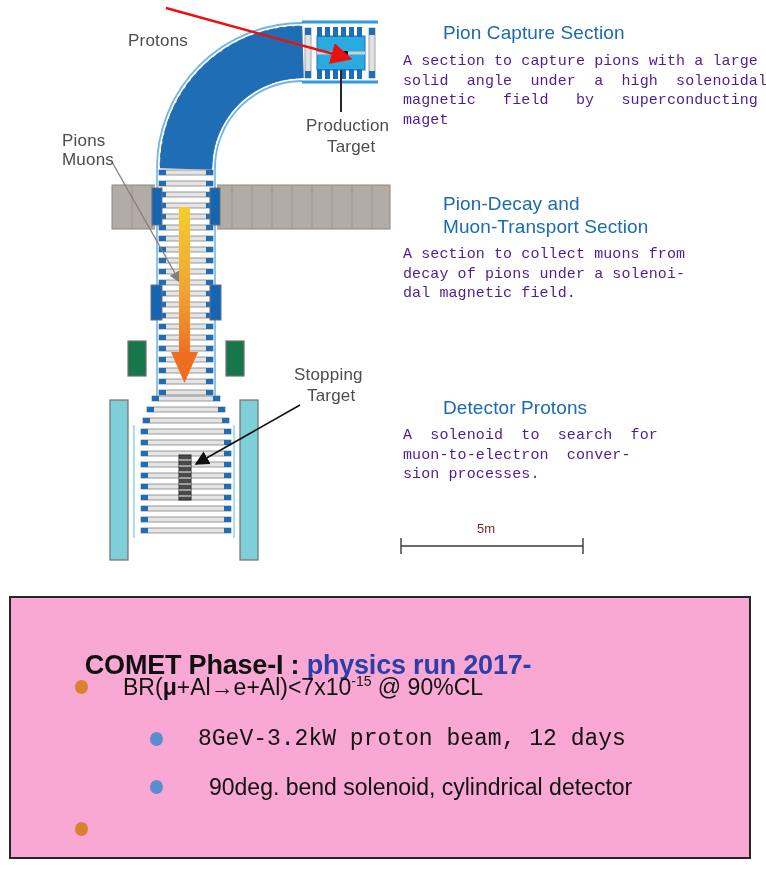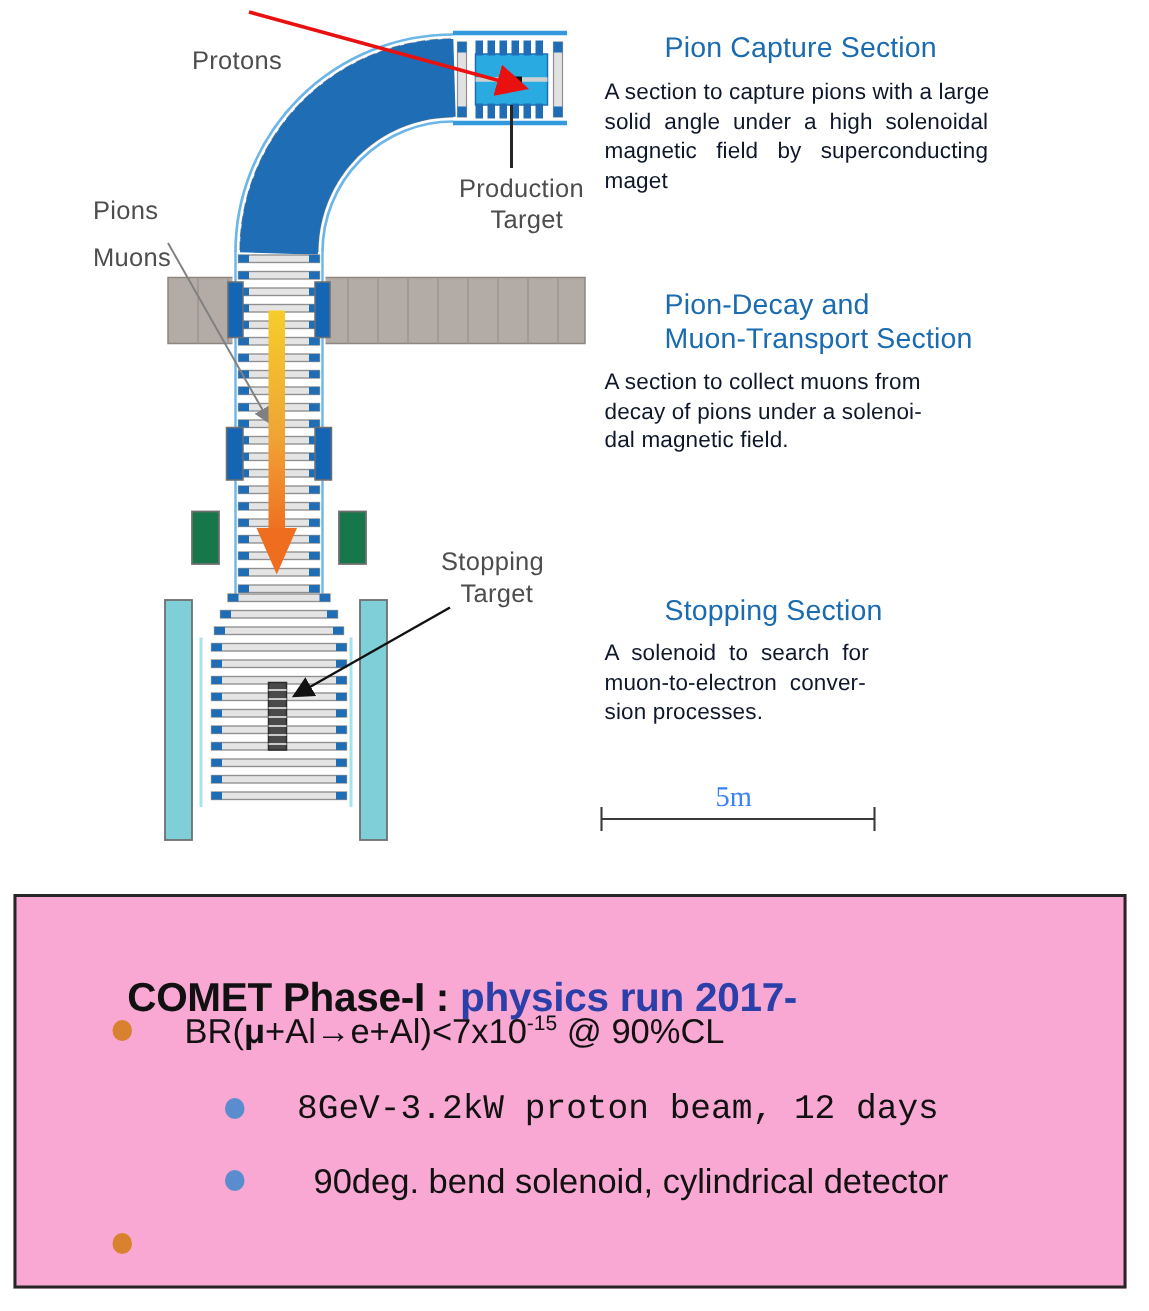--- a/index.html
+++ b/index.html
@@ -30,32 +30,32 @@
     position:absolute;
     color:#1a6baf;
     font-size:19px;
     line-height:23px;
     white-space:pre;
     letter-spacing:0.1px;
     margin-left:41px;
   }
   .sec-body{
     position:absolute;
-    color:#0f172a;
+    color:#4c1d95;
     font-size:15px;
     line-height:19.5px;
     white-space:pre;
     letter-spacing:0.1px;
+    font-family:Liberation Mono, monospace;
   }
   .scale-label{
     position:absolute;
-    color:#3b82f6;
-    font-size:19px;
+    color:#7f1d1d;
+    font-size:13px;
     white-space:pre;
-    font-family:Liberation Serif, serif;
   }
 
   
   #yellow-box{
     position:absolute;
     left:9px;top:596px;
     width:742px;height:263px;
     background:#f9a8d4;
     border:2px solid #262626;
     box-sizing:border-box;
@@ -463,41 +463,41 @@
 
       <g stroke="#3a3a3a" stroke-width="1.4">
         <line x1="401" y1="546" x2="583" y2="546"></line>
         <line x1="401" y1="538" x2="401" y2="554"></line>
         <line x1="583" y1="538" x2="583" y2="554"></line>
       </g>
     </svg>
 
     <div class="diagram-label" style="left:128px;top:30px;">Protons</div>
     <div class="diagram-label" style="left:62px;top:130px;">Pions</div>
-    <div class="diagram-label" style="left:62px;top:161px;">Muons</div>
+    <div class="diagram-label" style="left:62px;top:149px;">Muons</div>
     <div class="diagram-label" style="left:306px;top:115px;">Production</div>
     <div class="diagram-label" style="left:327px;top:136px;">Target</div>
     <div class="diagram-label" style="left:294px;top:364px;">Stopping</div>
     <div class="diagram-label" style="left:307px;top:385px;">Target</div>
 
     <div class="scale-label" style="left:477px;top:521px;">5m</div>
 
     <div class="sec-head" style="left:402px;top:21px;">Pion Capture Section</div>
     <div class="sec-body" style="left:403px;top:52px;">A section to capture pions with a large
 solid  angle  under  a  high  solenoidal
 magnetic   field   by   superconducting
 maget</div>
 
     <div class="sec-head" style="left:402px;top:192px;">Pion-Decay and
 Muon-Transport Section</div>
     <div class="sec-body" style="left:403px;top:245px;">A section to collect muons from
 decay of pions under a solenoi-
 dal magnetic field.</div>
 
-    <div class="sec-head" style="left:402px;top:396px;">Stopping Section</div>
+    <div class="sec-head" style="left:402px;top:396px;">Detector Protons</div>
     <div class="sec-body" style="left:403px;top:426px;">A  solenoid  to  search  for
 muon-to-electron  conver-
 sion processes.</div>
   </div>
 
   <div id="yellow-box">
     <div id="yellow-title">
       <span class="t-black">COMET Phase-I : </span><span class="t-blue">physics run 2017-</span>
     </div>
     <div id="bullet-list">

